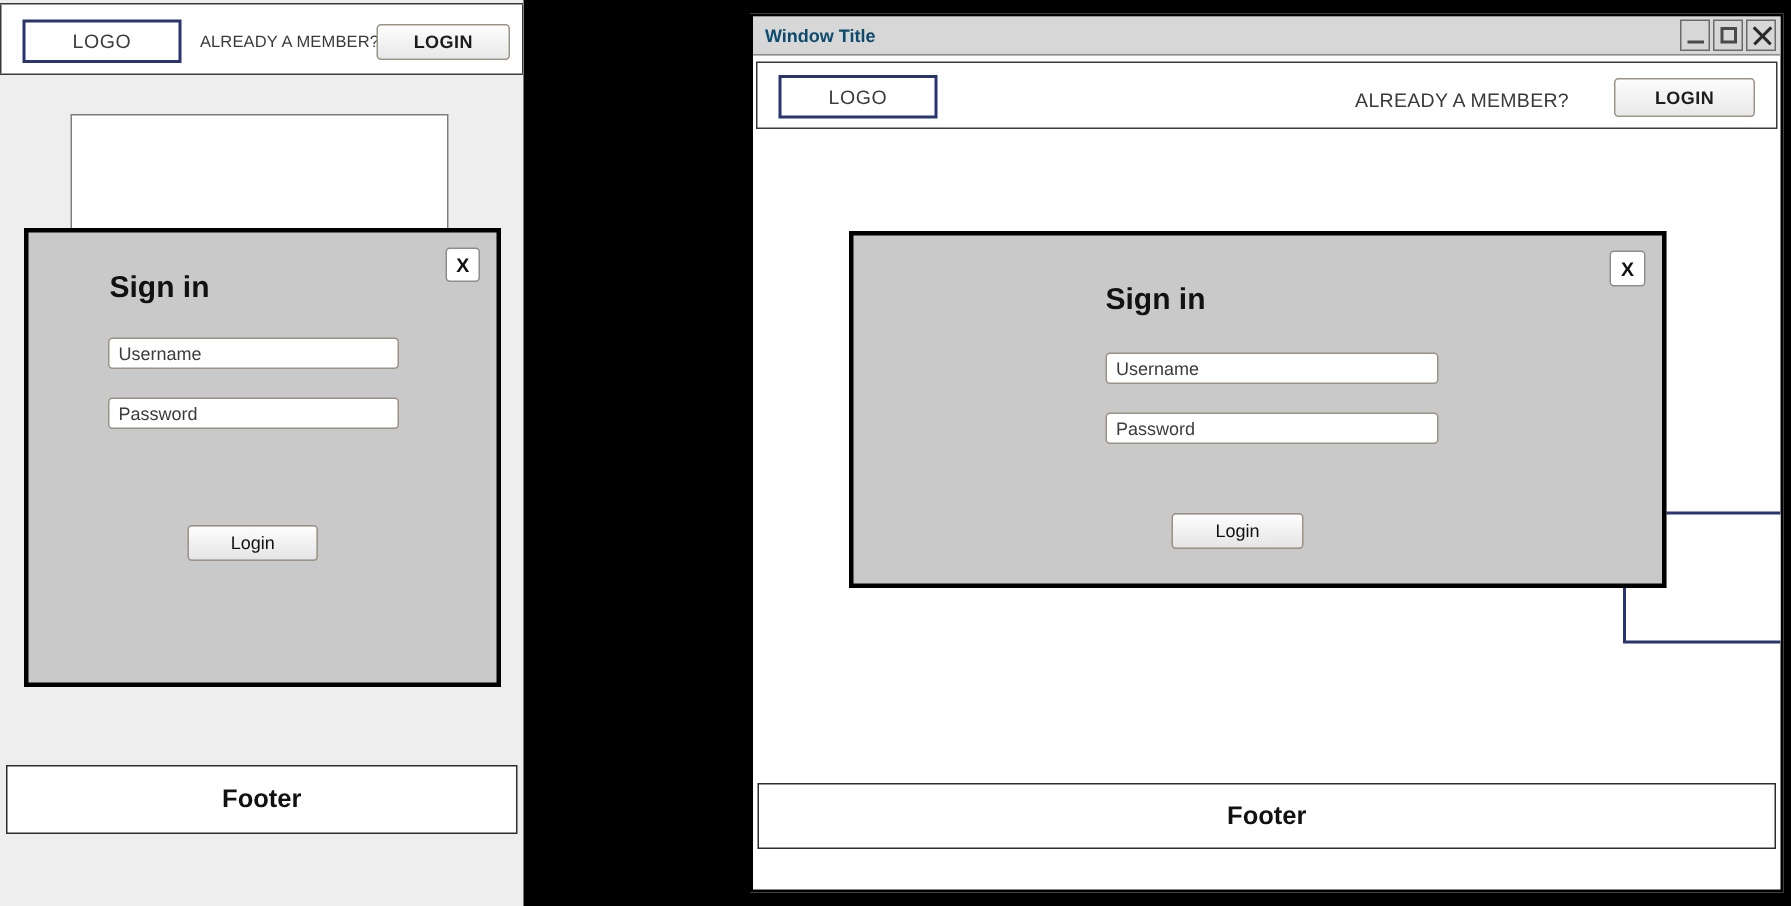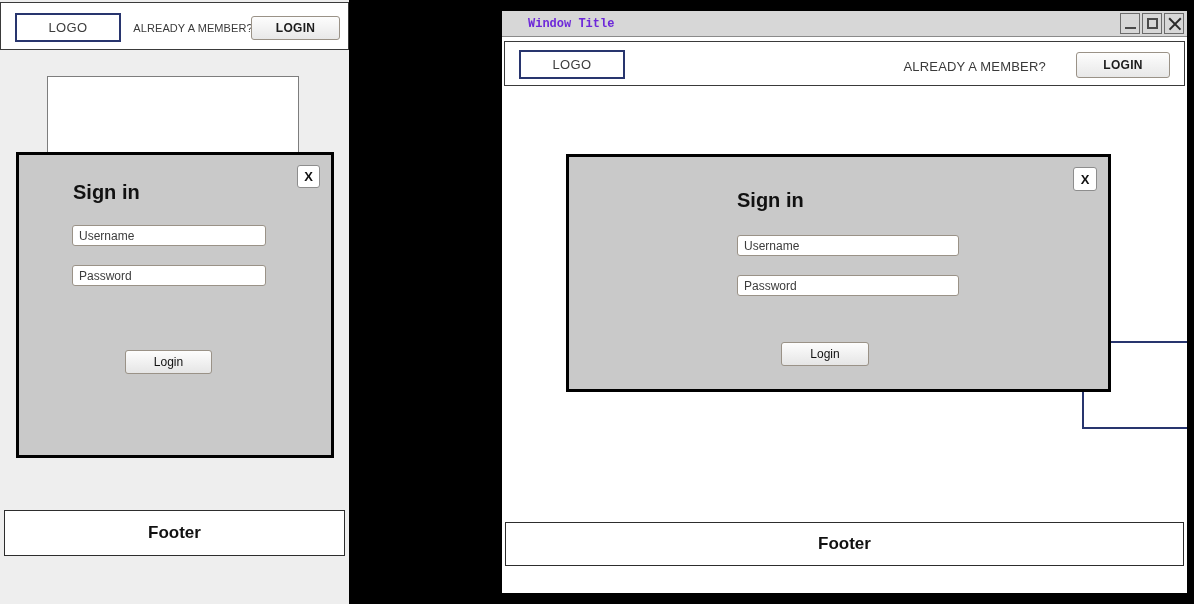--- a/index.html
+++ b/index.html
@@ -103,23 +103,22 @@
     border: 2px solid #000000;
     overflow: hidden;
   }
   .titlebar {
     position: absolute; left: 0; top: 0; right: 0; height: 26px;
     background: #d7d7d7;
     border-bottom: 1px solid #8a8a8a;
   }
   .titlebar-text {
     position: absolute; left: 8px; top: 6px;
-    font-size: 12px; font-weight: bold; color: #6d28d9;
-    font-family: Liberation Mono, monospace;
-    margin-left: 18px;
+    font-size: 12px; font-weight: bold; color: #0c4a6e;
+    font-family: Liberation Sans, sans-serif;
   }
   .win-controls {
     position: absolute; right: 3px; top: 2px;
     display: flex; gap: 2px;
   }
   .win-btn {
     width: 20px; height: 21px;
     background: #d7d7d7;
     border: 1px solid #6b6b6b;
     position: relative;

